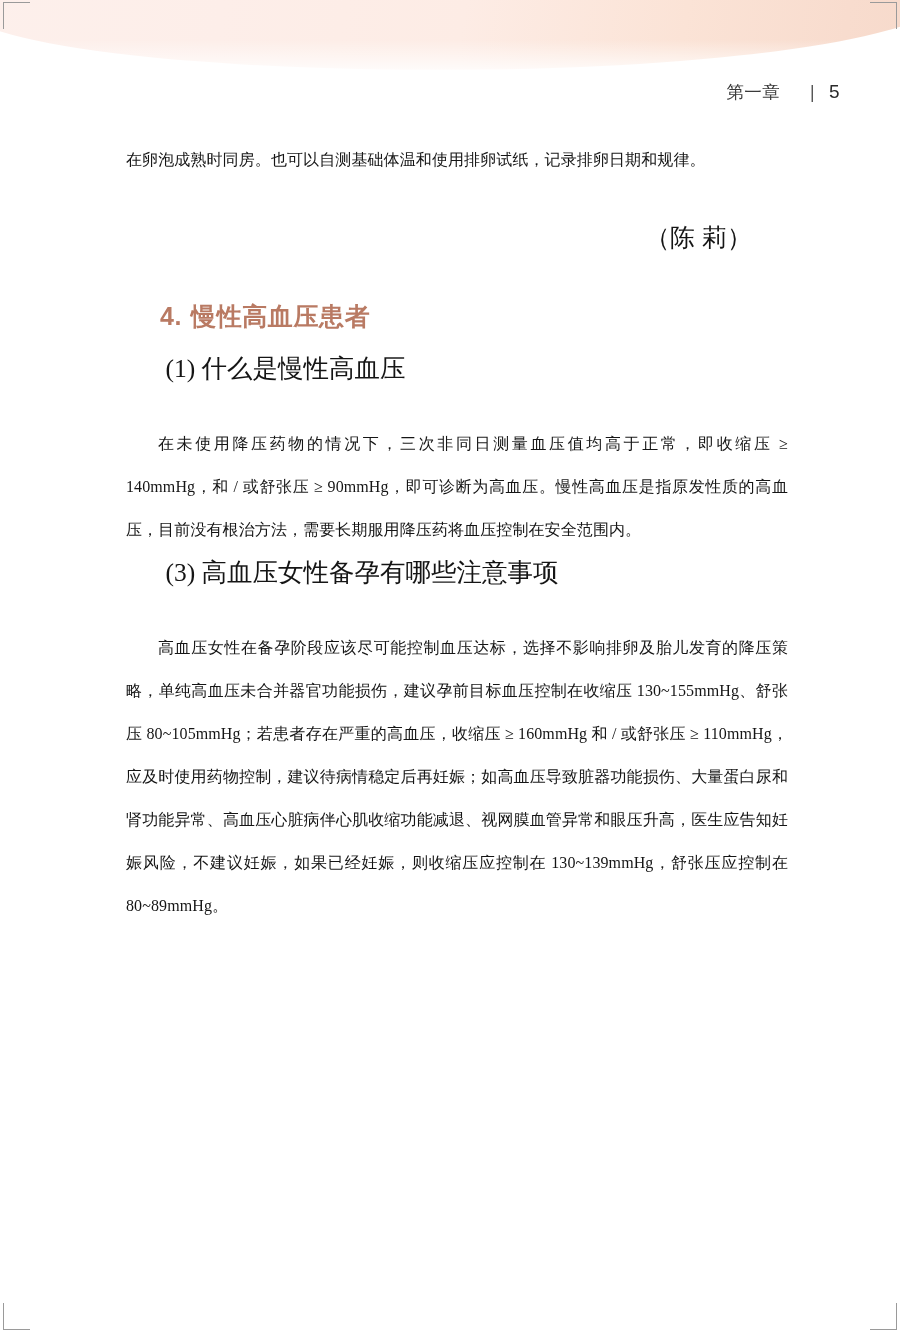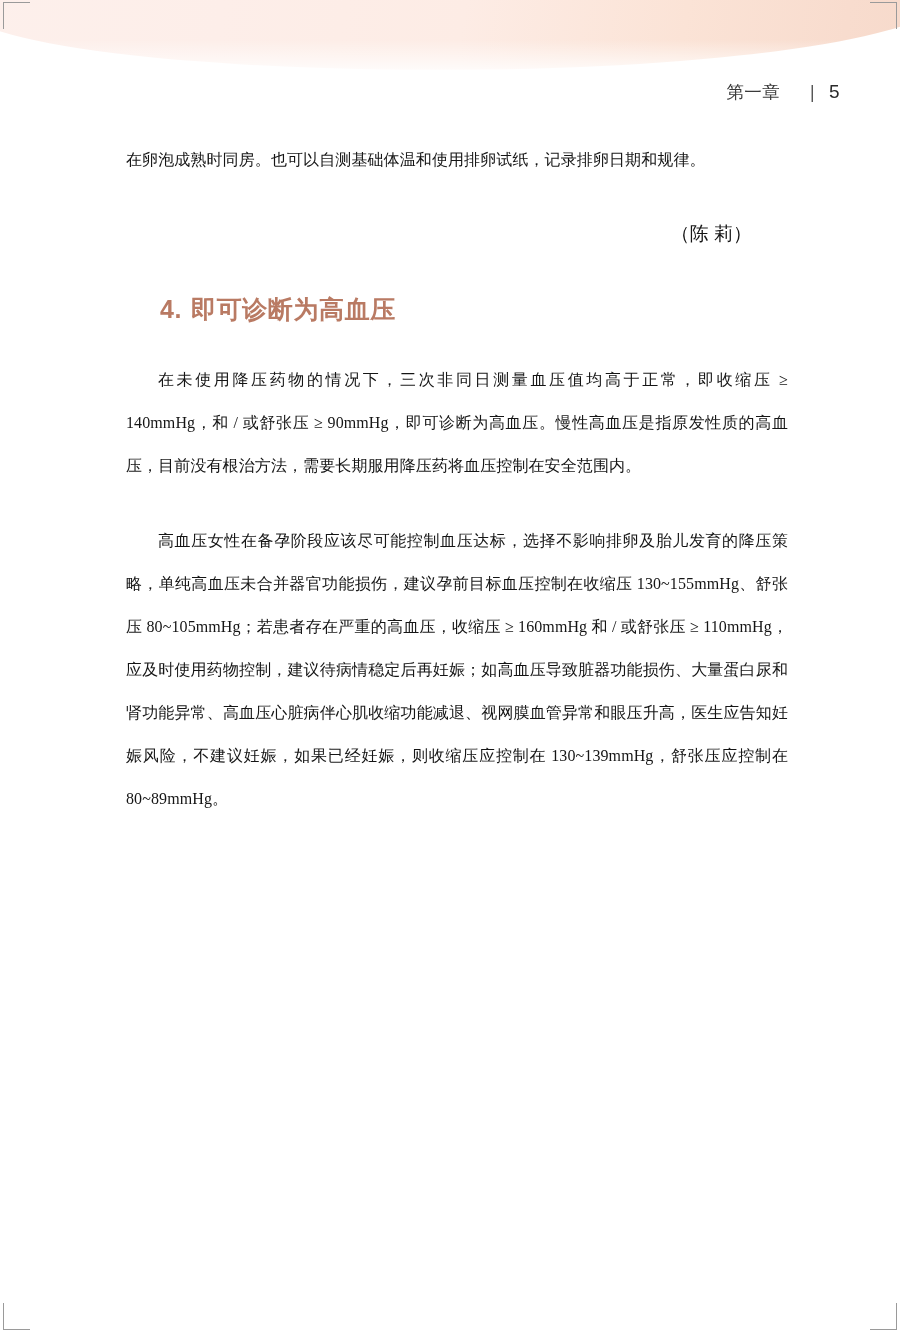--- a/index.html
+++ b/index.html
@@ -101,21 +101,21 @@
     color: #151515;
   }
   p.para.indent { text-indent: 2em; margin-top: 32px; }
 
   .signature {
     margin-top: 40px;
     margin-bottom: 10px;
     text-align: right;
     padding-right: 36px;
     font-family: "Liberation Sans", "DejaVu Sans", sans-serif;
-    font-size: 19px;
+    font-size: 25px;
     color: #151515;
   }
 
   h2.section-heading {
     margin: 46px 0 14px 34px;
     font-family: "Liberation Sans", "DejaVu Sans", sans-serif;
     font-size: 25px;
     font-weight: 700;
     color: #b97a63;
     letter-spacing: 0.6px;
@@ -147,21 +147,23 @@
   <span class="page-no">5</span>
 </div>
 
 <div class="page-body">
 
   <p class="para">在卵泡成熟时同房。也可以自测基础体温和使用排卵试纸，记录排卵日期和规律。</p>
 
   <div class="signature">（陈 莉）</div>
 
   <h2 class="section-heading">
-    <span class="num">4.</span><span class="txt">即可诊断为高血压</span>
+    <span class="num">4.</span><span class="txt">慢性高血压患者</span>
   </h2>
 
+  <p class="sub-heading">(1) 什么是慢性高血压</p>
   <p class="para indent">在未使用降压药物的情况下，三次非同日测量血压值均高于正常，即收缩压 ≥ 140mmHg，和 / 或舒张压 ≥ 90mmHg，即可诊断为高血压。慢性高血压是指原发性质的高血压，目前没有根治方法，需要长期服用降压药将血压控制在安全范围内。</p>
 
 
+  <p class="sub-heading">(3) 高血压女性备孕有哪些注意事项</p>
   <p class="para indent">高血压女性在备孕阶段应该尽可能控制血压达标，选择不影响排卵及胎儿发育的降压策略，单纯高血压未合并器官功能损伤，建议孕前目标血压控制在收缩压 130~155mmHg、舒张压 80~105mmHg；若患者存在严重的高血压，收缩压 ≥ 160mmHg 和 / 或舒张压 ≥ 110mmHg，应及时使用药物控制，建议待病情稳定后再妊娠；如高血压导致脏器功能损伤、大量蛋白尿和肾功能异常、高血压心脏病伴心肌收缩功能减退、视网膜血管异常和眼压升高，医生应告知妊娠风险，不建议妊娠，如果已经妊娠，则收缩压应控制在 130~139mmHg，舒张压应控制在 80~89mmHg。</p>
 
 </div>
 
 </body></html>

